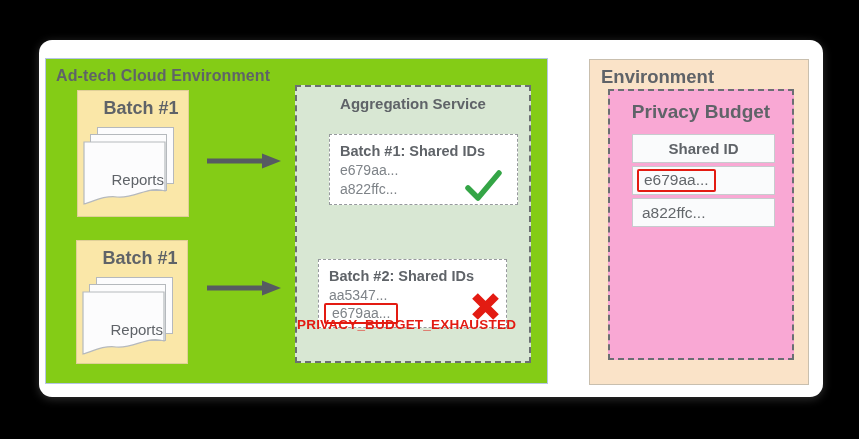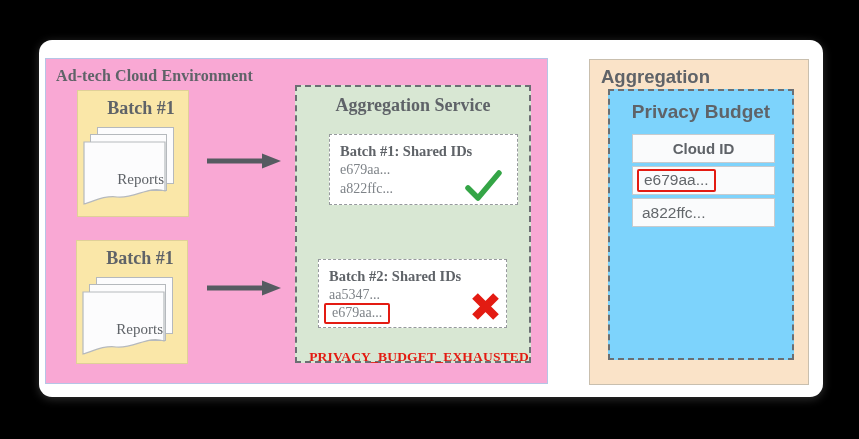--- a/index.html
+++ b/index.html
@@ -16,23 +16,22 @@
     left: 39px; top: 40px; width: 784px; height: 357px;
     background: #fff;
     border-radius: 13px;
     box-shadow: 0 2px 10px rgba(90,90,90,0.55);
   }
 
   
   .blue-box {
     position: absolute;
     left: 6px; top: 18px; width: 503px; height: 326px;
-    background: #f9a8d4;
+    background: #84cc16;
     border: 1px solid #b5c5e6;
-    font-family: Liberation Serif, serif;
   }
   .env-title {
     position: absolute; left: 10px; top: 8px;
     font-size: 16px; font-weight: bold; color: #5f6368;
     letter-spacing: 0.1px; white-space: nowrap;
   }
 
   .batch {
     position: absolute;
     width: 112px;
@@ -65,21 +64,21 @@
 
   
   .agg-box {
     position: absolute;
     left: 249px; top: 26px; width: 236px; height: 278px;
     background: #d8e7d3;
     border: 2px dashed #6b6f73;
   }
   .agg-title {
     position: absolute; top: 8px; left: 0; width: 100%;
-    text-align: center; font-size: 18px; font-weight: bold; color: #5f6368;
+    text-align: center; font-size: 15px; font-weight: bold; color: #5f6368;
   }
   .result {
     position: absolute;
     left: 21px; width: 189px;
     background: #fff;
     border: 1.5px dashed #96999d;
   }
   .result1 { top: 47px;  height: 71px; margin-left: 11px; }
   .result2 { top: 172px; height: 69px; }
   .result-title {
@@ -91,41 +90,41 @@
   .l2 { top: 46px; }
   .l2r { top: 43px; left: 5px; }
   .red-outline {
     display: inline-block;
     border: 2.5px solid #e31b12; border-radius: 2px;
     padding: 0px 6px 1px 6px;
   }
   .check-icon { position: absolute; right: 14px; bottom: 2px; width: 40px; height: 33px; }
   .x-icon     { position: absolute; right: 6px;  bottom: 6px; width: 29px; height: 29px; }
   .error-label {
-    position: absolute; top: 262px; left: 0; width: 100%;
-    text-align: right;
+    position: absolute; top: 230px; left: 0; width: 100%;
+    text-align: left;
     font-size: 13.5px; font-weight: bold; color: #e31b12;
     letter-spacing: 0.2px; white-space: nowrap;
   }
 
   
   .coord-box {
     position: absolute;
     left: 550px; top: 19px; width: 220px; height: 326px;
     background: #fae3c8;
     border: 1px solid #c9bfae;
   }
   .coord-title {
     position: absolute; left: 11px; top: 6px;
     font-size: 18.5px; font-weight: bold; color: #5f6368;
   }
   .privacy-box {
     position: absolute;
     left: 18px; top: 29px; width: 186px; height: 271px;
-    background: #7dd3fc;
+    background: #f9a8d4;
     border: 2px dashed #6b6f73;
   }
   .privacy-title {
     position: absolute; top: 10px; left: 0; width: 100%;
     text-align: center; font-size: 19px; font-weight: bold; color: #5f6368;
   }
   .budget-table { position: absolute; left: 22px; top: 43px; width: 143px; }
   .cell {
     height: 29px; margin-bottom: 3px;
     background: #fafbfc; border: 1px solid #c7cbce;
@@ -198,27 +197,27 @@
         <svg class="x-icon" viewBox="0 0 29 29">
           <path d="M4 4 L25 25 M25 4 L4 25" fill="none" stroke="#e31b12" stroke-width="8"></path>
         </svg>
       </div>
 
       <div class="error-label">PRIVACY_BUDGET_EXHAUSTED</div>
     </div>
   </div>
 
   <div class="coord-box">
-    <div class="coord-title">Aggregation</div>
+    <div class="coord-title">Environment</div>
 
     <div class="privacy-box">
       <div class="privacy-title">Privacy Budget</div>
 
       <div class="budget-table">
-        <div class="cell header">Cloud ID</div>
+        <div class="cell header">Shared ID</div>
         <div class="cell row">
           <span class="red-outline"><span>e679aa...</span></span>
         </div>
         <div class="cell row">
           <span>a822ffc...</span>
         </div>
       </div>
     </div>
   </div>
 

